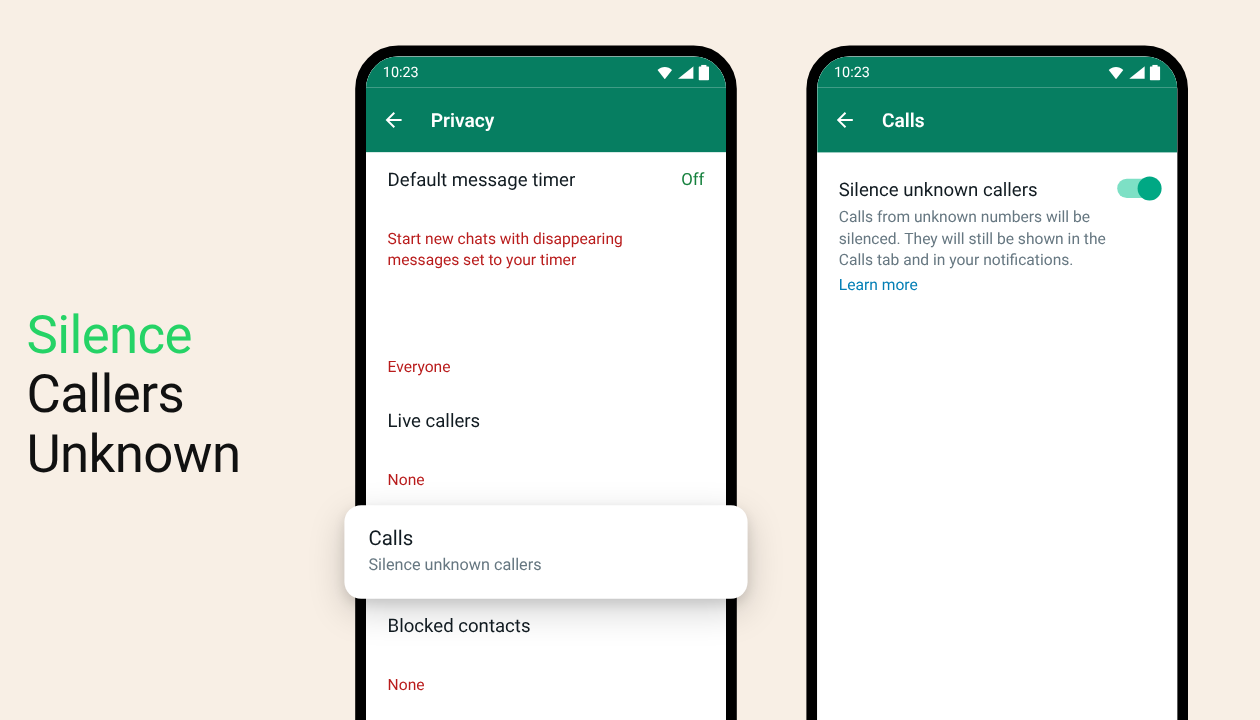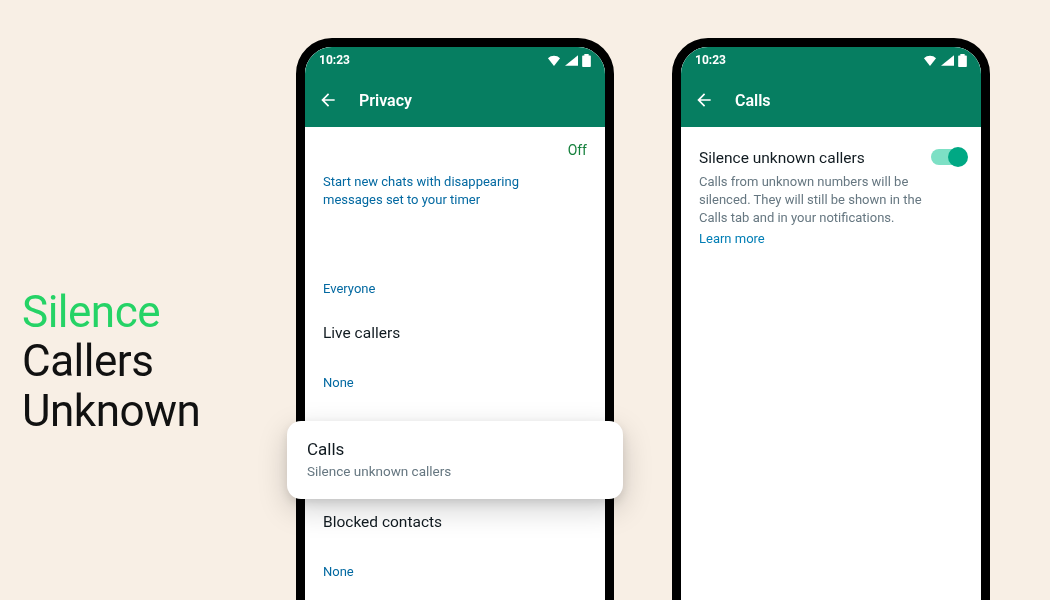--- a/index.html
+++ b/index.html
@@ -13,21 +13,21 @@
     }
     .headline {
       position: absolute;
       left: 22px;
       top: 255px;
       font-size: 44px;
       line-height: 1.12;
       font-weight: 400;
       letter-spacing: -0.5px;
     }
-    .headline .green { color: #25d366; margin-top: 33px; }
+    .headline .green { color: #25d366; }
     .headline .dark { color: #111; }
 
     .phone {
       position: absolute;
       width: 318px;
       height: 660px;
       border-radius: 36px;
       border: 9px solid #000;
       background: #fff;
       overflow: visible;
@@ -46,21 +46,21 @@
 
     .status-bar {
       height: 26px;
       background: #067e61;
       color: #fff;
       display: flex;
       align-items: center;
       justify-content: space-between;
       padding: 0 14px;
       font-size: 12px;
-      font-weight: 700;
+      font-weight: 400;
     }
     .status-icons { display: flex; gap: 4px; align-items: center; }
     .status-icons svg { fill: #fff; }
 
     .app-bar {
       height: 54px;
       background: #067e61;
       color: #fff;
       display: flex;
       align-items: center;
@@ -93,21 +93,21 @@
       padding: 14px 18px 16px 18px;
       position: relative;
     }
     .setting-title {
       font-size: 15.5px;
       color: #111b21;
       margin-bottom: 3px;
     }
     .setting-sub {
       font-size: 13px;
-      color: #0369a1;
+      color: #b91c1c;
       line-height: 1.35;
       margin-top: 32px;
     }
     .setting-value {
       position: absolute;
       right: 18px;
       top: 15px;
       font-size: 14px;
       color: #15803d;
     }
@@ -213,20 +213,21 @@
         <svg width="20" height="20" viewBox="0 0 24 24" fill="#fff">
             <path d="M20 11H7.8l5.6-5.6L12 4l-8 8 8 8 1.4-1.4L7.8 13H20z"></path>
           </svg>
       </div>
       <div class="app-bar-title">Privacy</div>
     </div>
 
     <div class="content">
 
       <div class="setting-row">
+        <div class="setting-title">Default message timer</div>
         <div class="setting-sub" style="max-width:220px">Start new chats with disappearing messages set to your timer</div>
         <div class="setting-value">Off</div>
       </div>
 
       <div class="tight">
         <div class="setting-row" style="padding-top:24px">
           <div class="setting-sub">Everyone</div>
         </div>
 
         <div class="setting-row">

